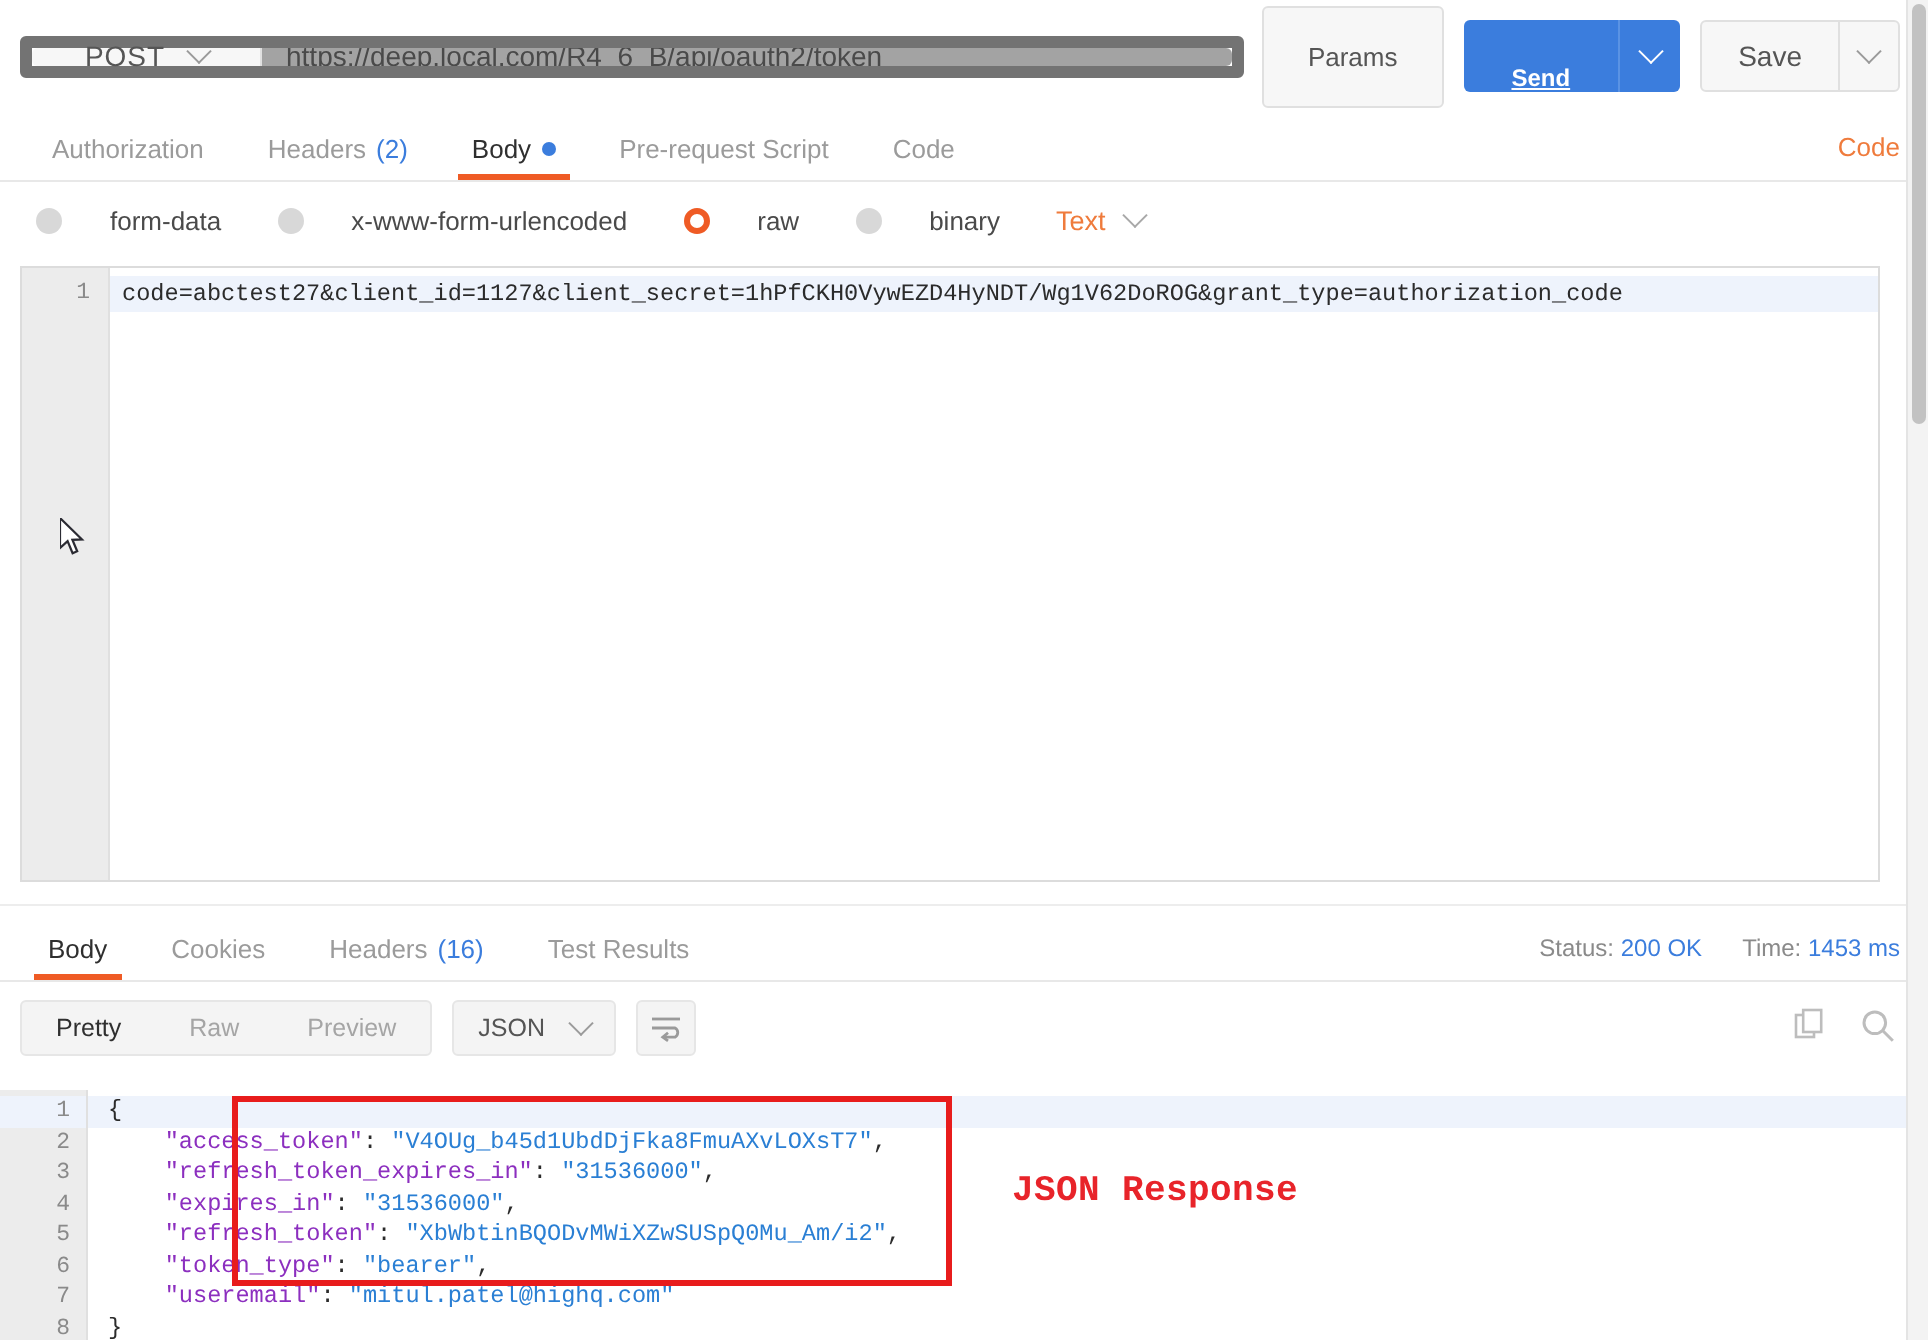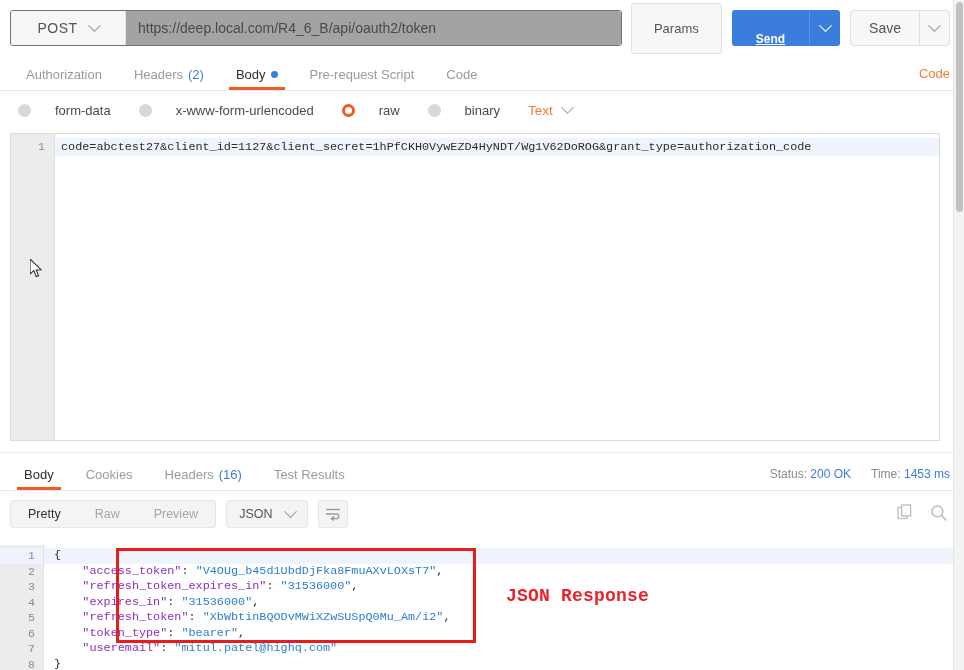--- a/index.html
+++ b/index.html
@@ -32,23 +32,23 @@
   .urlbar {
     display: flex;
     align-items: center;
     padding: 10px 14px 9px 10px;
     height: 55px;
   }
   .method-url {
     display: flex;
     flex: 1 1 auto;
     min-width: 0;
-    border: 1px solid #737373;
+    border: 6px solid #737373;
     border-radius: 3px;
-    height: 36px;
+    height: 21px;
     background: #fff;
   }
   .method-box {
     display: flex;
     align-items: center;
     justify-content: center;
     gap: 12px;
     width: 115px;
     flex: 0 0 115px;
     background: #f7f7f7;

